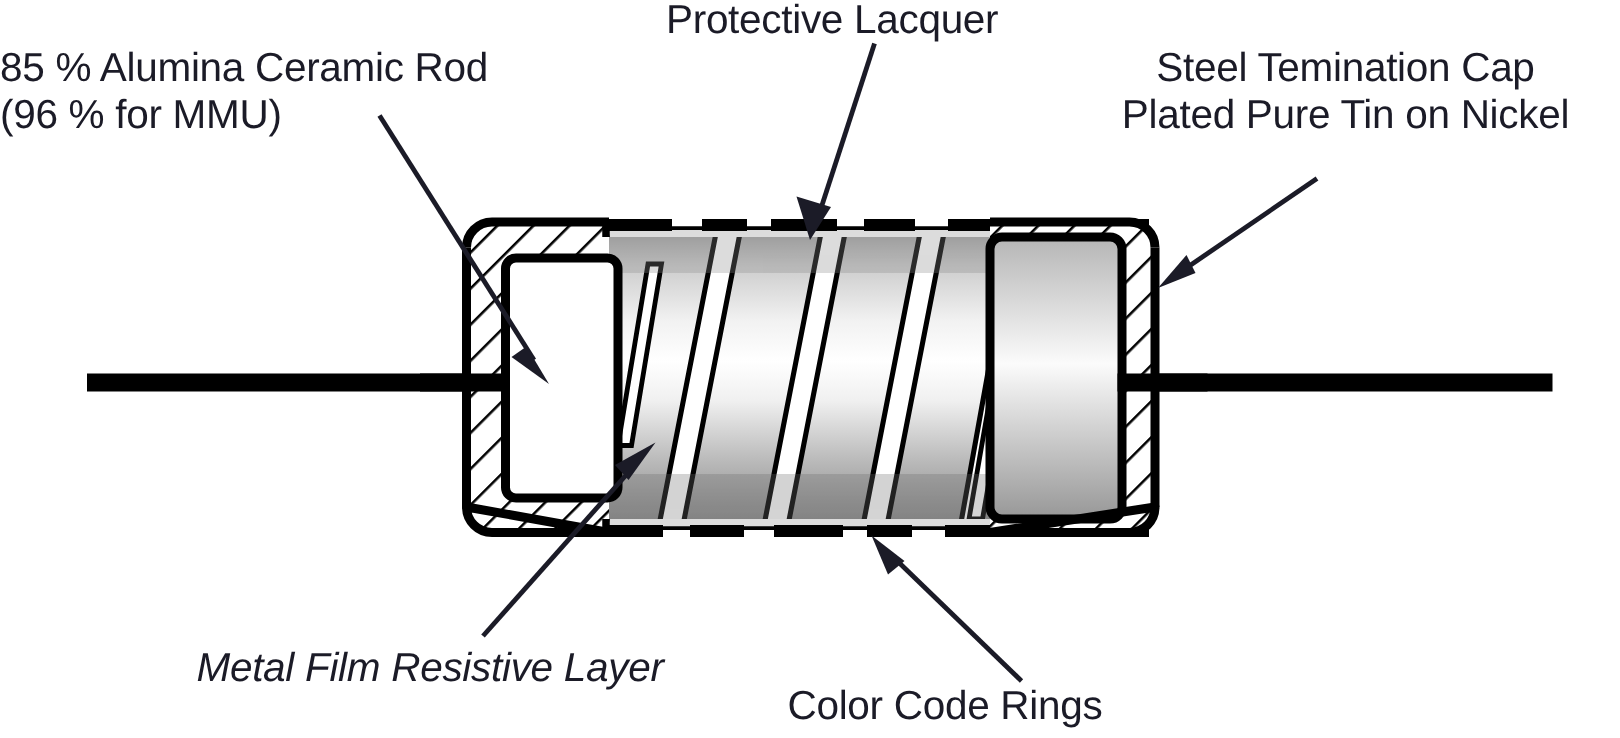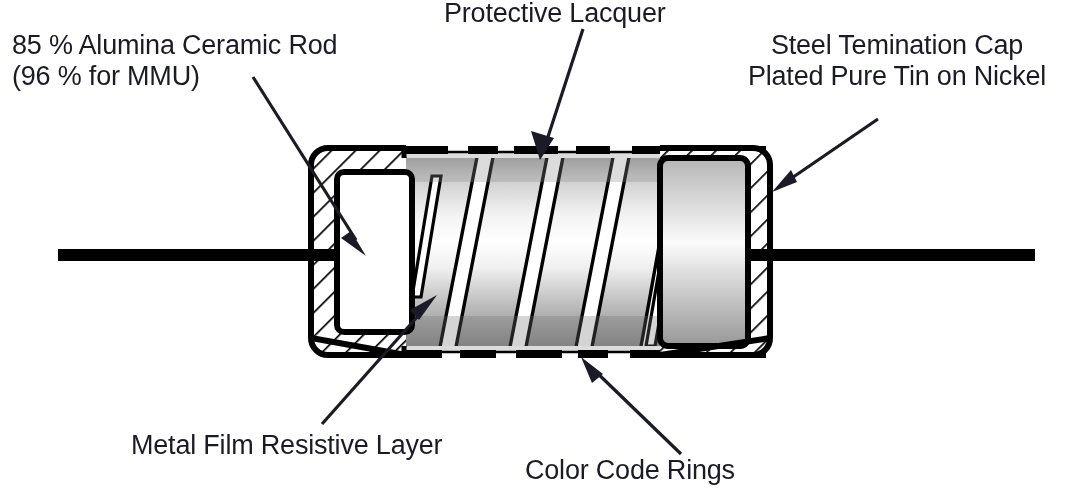--- a/index.html
+++ b/index.html
@@ -17,24 +17,24 @@
     font-family: "Liberation Sans", sans-serif;
   }
   .label {
     position: absolute;
     color: #1b1b27;
     font-size: 27px;
     line-height: 31px;
     white-space: pre;
     letter-spacing: -0.2px;
   }
-  #lbl-ceramic   { left: 12px;   top: 30px;  text-align: left; }
+  #lbl-ceramic   { left: 0px;   top: 30px;  text-align: left; }
   #lbl-lacquer   { left: 444px; top: -2px;  text-align: left; }
   #lbl-cap       { left: 716px; top: 30px;  text-align: center; width: 362px; }
-  #lbl-film      { left: 131px; top: 430px; text-align: left; }
+  #lbl-film      { left: 131px; top: 430px; text-align: left; font-style: italic; }
   #lbl-rings     { left: 525px; top: 455px; text-align: right; }
   #diagram { position: absolute; left: 0; top: 0; }
 </style>
 </head>
 <body>
 
 <div id="stage">
 
   <svg id="diagram" width="1080" height="492" viewBox="0 0 1080 492">
 

